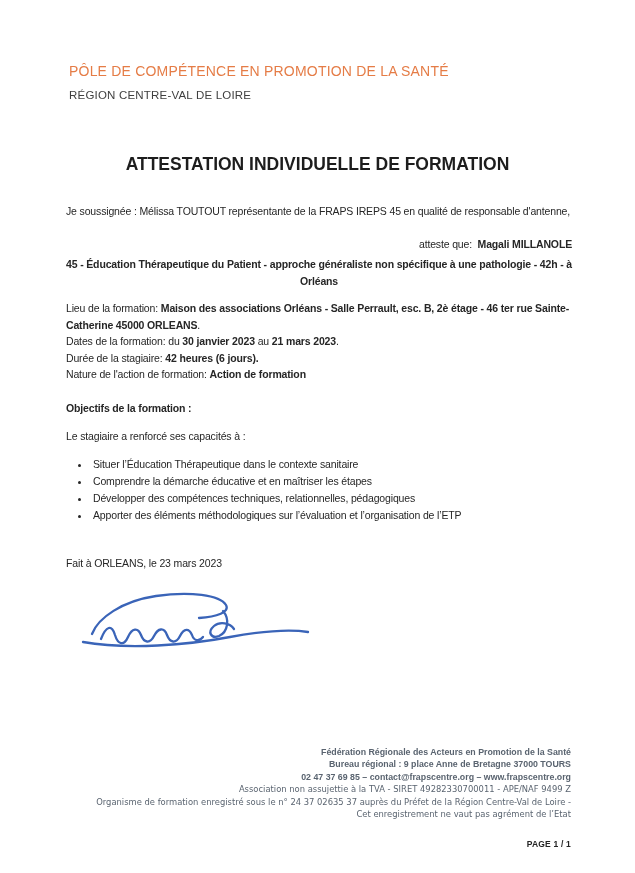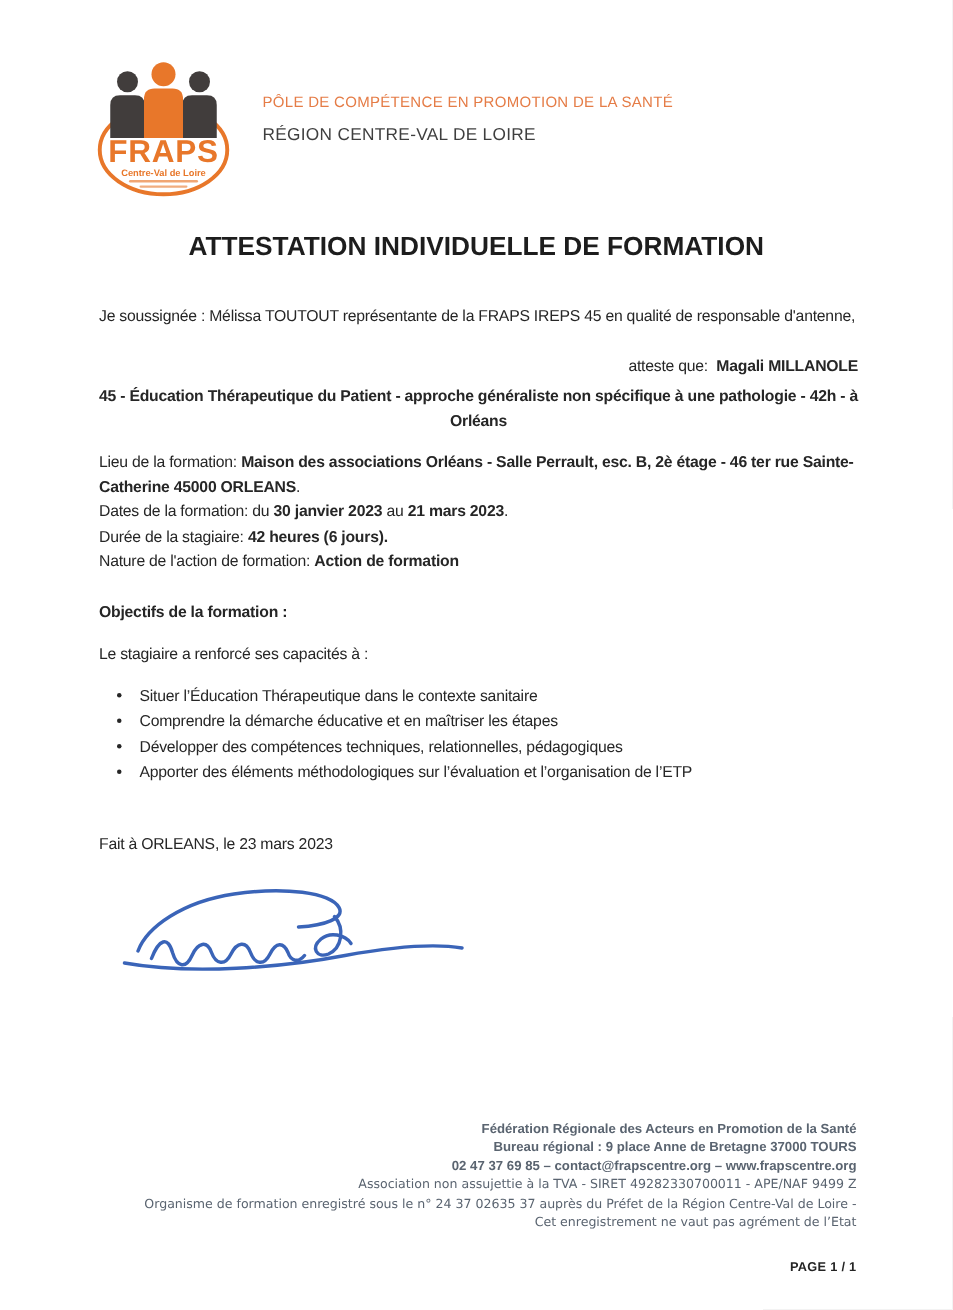--- a/index.html
+++ b/index.html
@@ -6,21 +6,21 @@
   .page {
     position:relative; width:635px; height:873px; margin:0 auto;
     background:#ffffff; overflow:hidden;
     font-family:"Liberation Sans", sans-serif; color:#262626;
   }
 
   
   .header { position:absolute; top:40px; left:56px; display:flex; align-items:flex-start; }
   .logo { width:106px; height:95px; flex:0 0 auto; }
   .header-text { margin-left:13px; padding-top:23px; }
-  .header-line1 { color:#E57C46; font-size:10px; letter-spacing:0.2px; }
+  .header-line1 { color:#E57C46; font-size:14px; letter-spacing:0.2px; }
   .header-line2 { color:#3F3F3F; font-size:11.5px; margin-top:10px; letter-spacing:0.2px; }
 
   
   .doc-title {
     position:absolute; top:154px; left:0; width:100%;
     text-align:center; font-weight:bold; font-size:17.5px; color:#1d1d1d;
   }
 
   
   .content {
@@ -52,47 +52,20 @@
     position:absolute; top:839px; right:64px;
     font-size:8.5px; font-weight:bold; color:#242424; letter-spacing:0.2px;
   }
 </style>
 </head>
 <body>
 
 <div class="page">
 
   <div class="header">
-    <div class="logo">
-      <svg viewBox="0 0 106 95" width="106" height="95">
-
-        <ellipse cx="53" cy="60" rx="42.5" ry="29.5" fill="none" stroke="#E8772A" stroke-width="2.6"></ellipse>
-
-        <g fill="#413D3C">
-          <circle cx="29" cy="14.5" r="7"></circle>
-          <path d="M17.5,52 L17.5,30 Q17.5,23.5 24,23.5 L34,23.5 Q40.5,23.5 40.5,30 L40.5,52 Z"></path>
-        </g>
-
-        <g fill="#413D3C">
-          <circle cx="77" cy="14.5" r="7"></circle>
-          <path d="M65.5,52 L65.5,30 Q65.5,23.5 72,23.5 L82,23.5 Q88.5,23.5 88.5,30 L88.5,52 Z"></path>
-        </g>
-
-        <g fill="#E8772A">
-          <circle cx="53" cy="9.5" r="8"></circle>
-          <path d="M40,52 L40,26 Q40,19 47,19 L59,19 Q66,19 66,26 L66,52 Z"></path>
-        </g>
-
-        <text x="53" y="68" text-anchor="middle" font-family="Liberation Sans, sans-serif" font-size="21" font-weight="bold" fill="#E8772A" letter-spacing="0.5">FRAPS</text>
-        <text x="53" y="77" text-anchor="middle" font-family="Liberation Sans, sans-serif" font-size="6.2" font-weight="bold" fill="#E8772A">Centre-Val de Loire</text>
-
-        <rect x="30" y="80" width="46" height="1.7" rx="0.8" fill="#E8772A" opacity="0.65"></rect>
-        <rect x="37" y="83.6" width="32" height="1.5" rx="0.7" fill="#E8772A" opacity="0.6"></rect>
-      </svg>
-    </div>
     <div class="header-text">
       <div class="header-line1">PÔLE DE COMPÉTENCE EN PROMOTION DE LA SANTÉ</div>
       <div class="header-line2">RÉGION CENTRE-VAL DE LOIRE</div>
     </div>
   </div>
 
   <div class="doc-title">ATTESTATION INDIVIDUELLE DE FORMATION</div>
 
   <div class="content">
 

